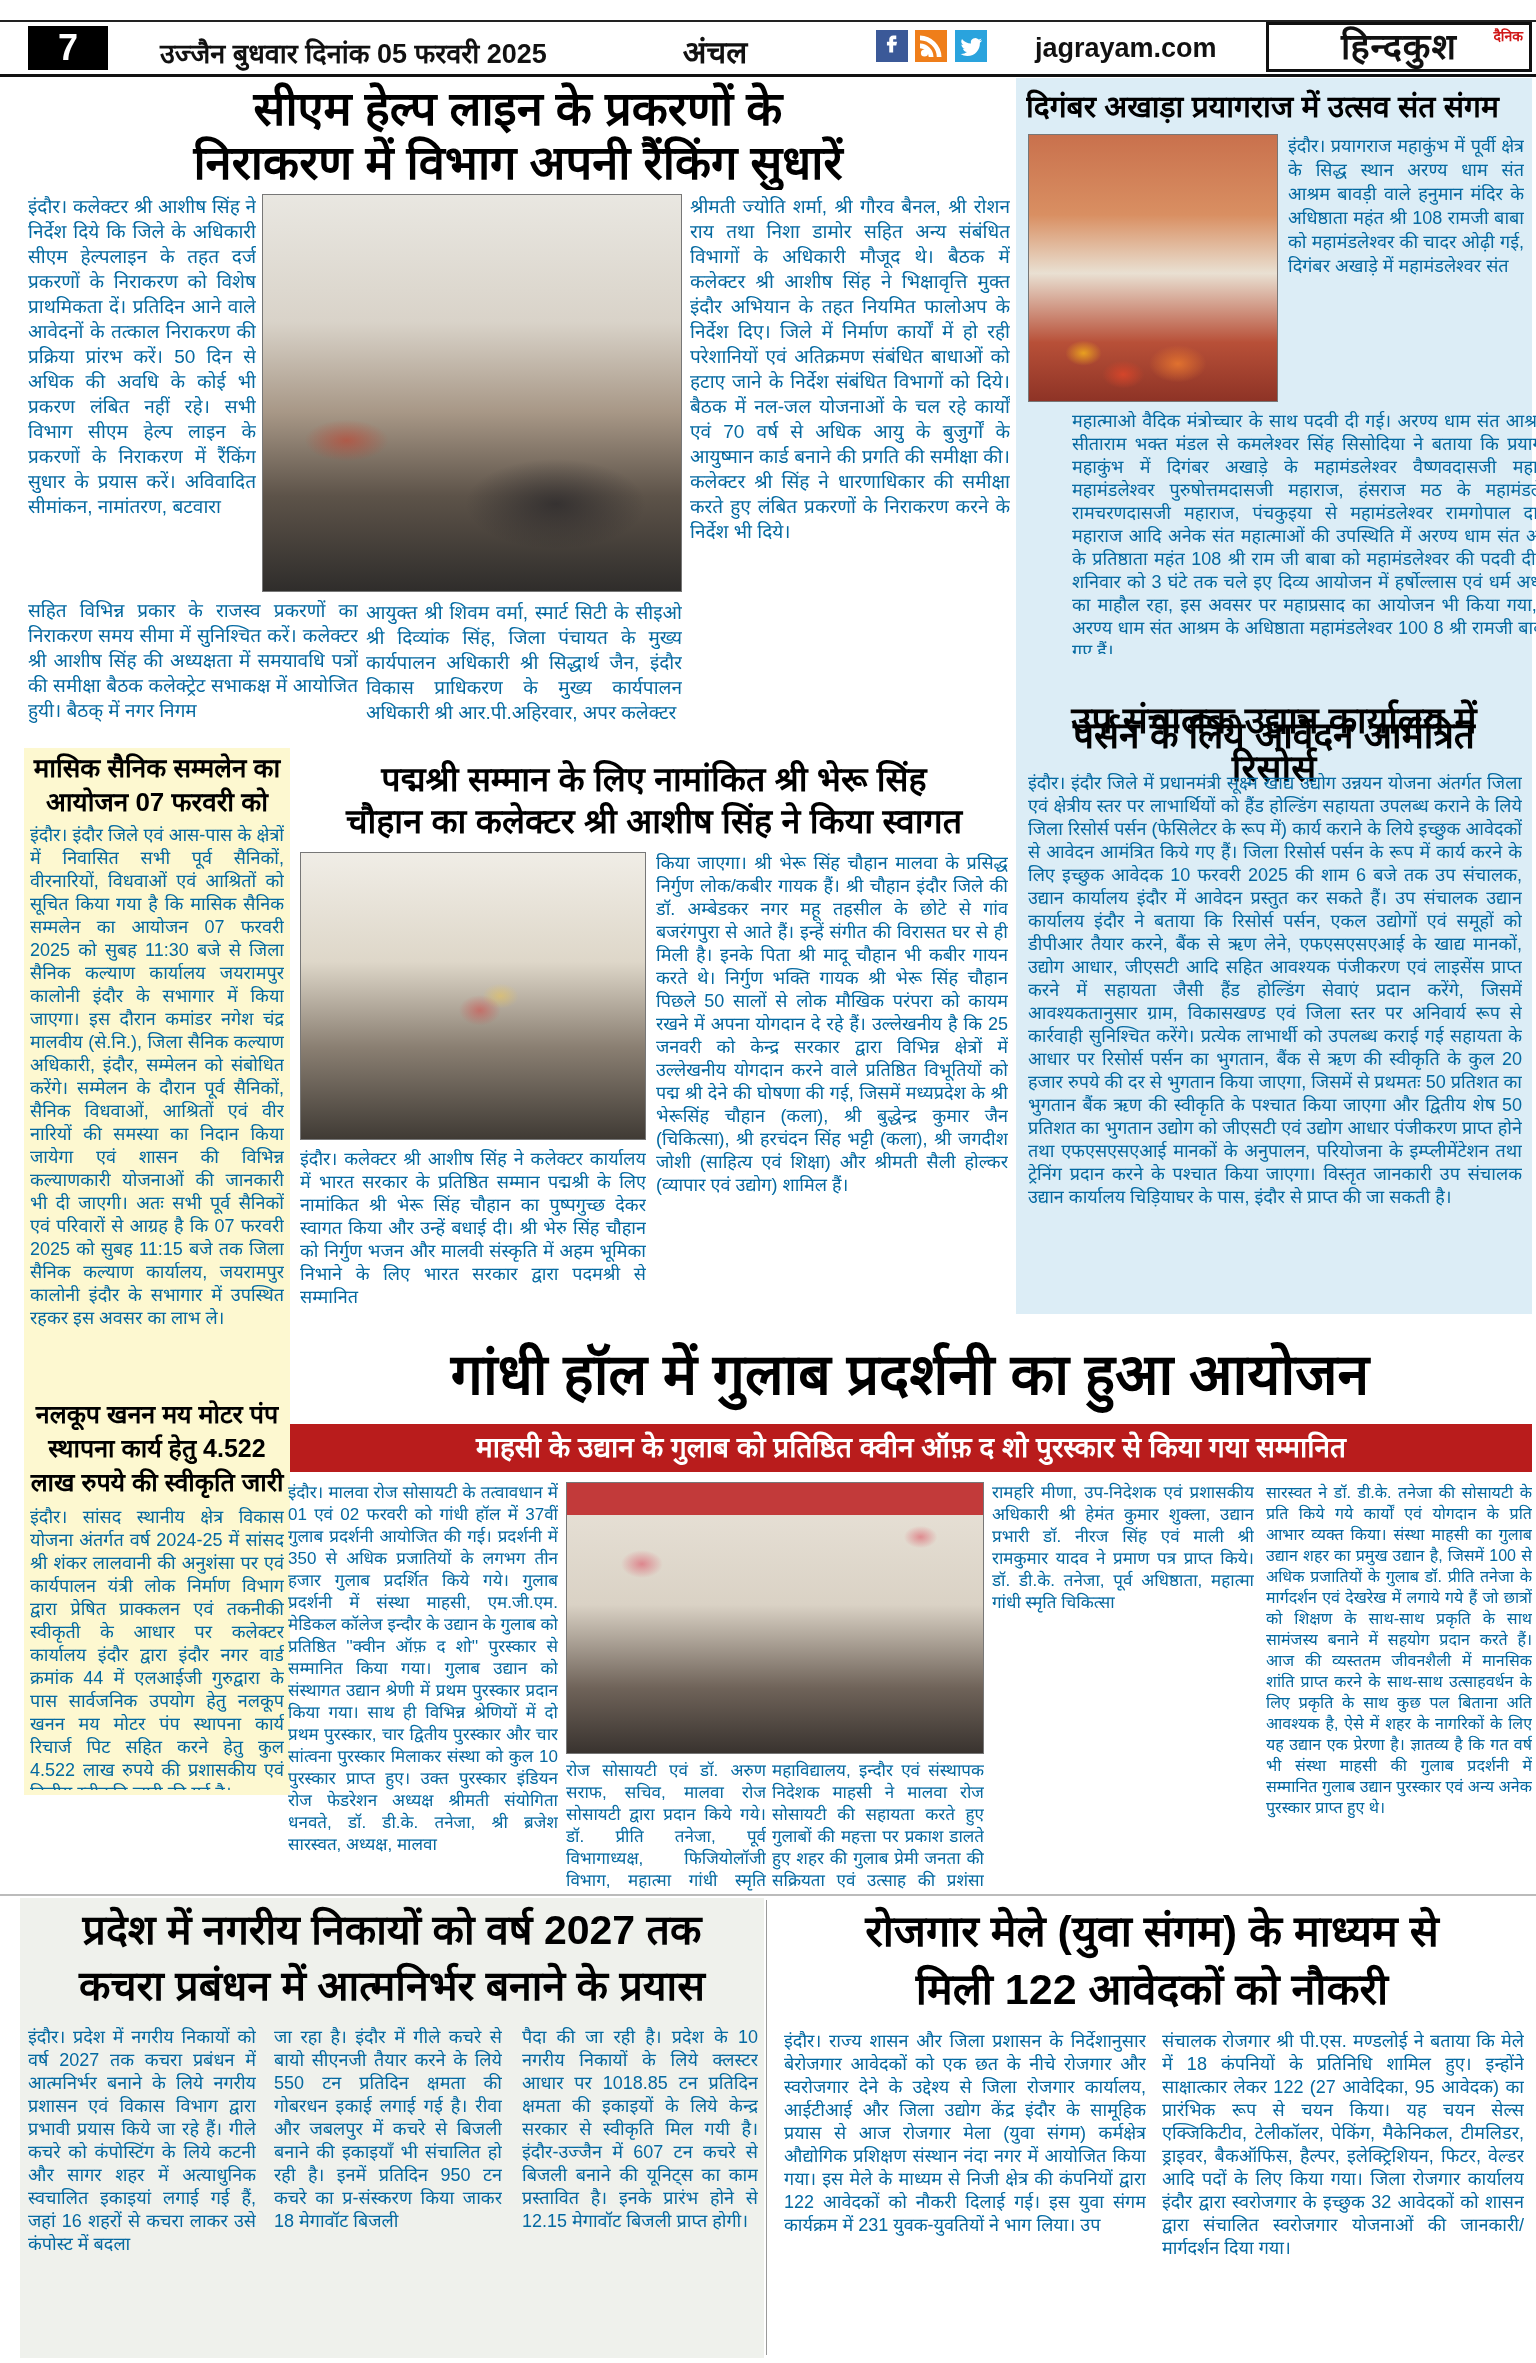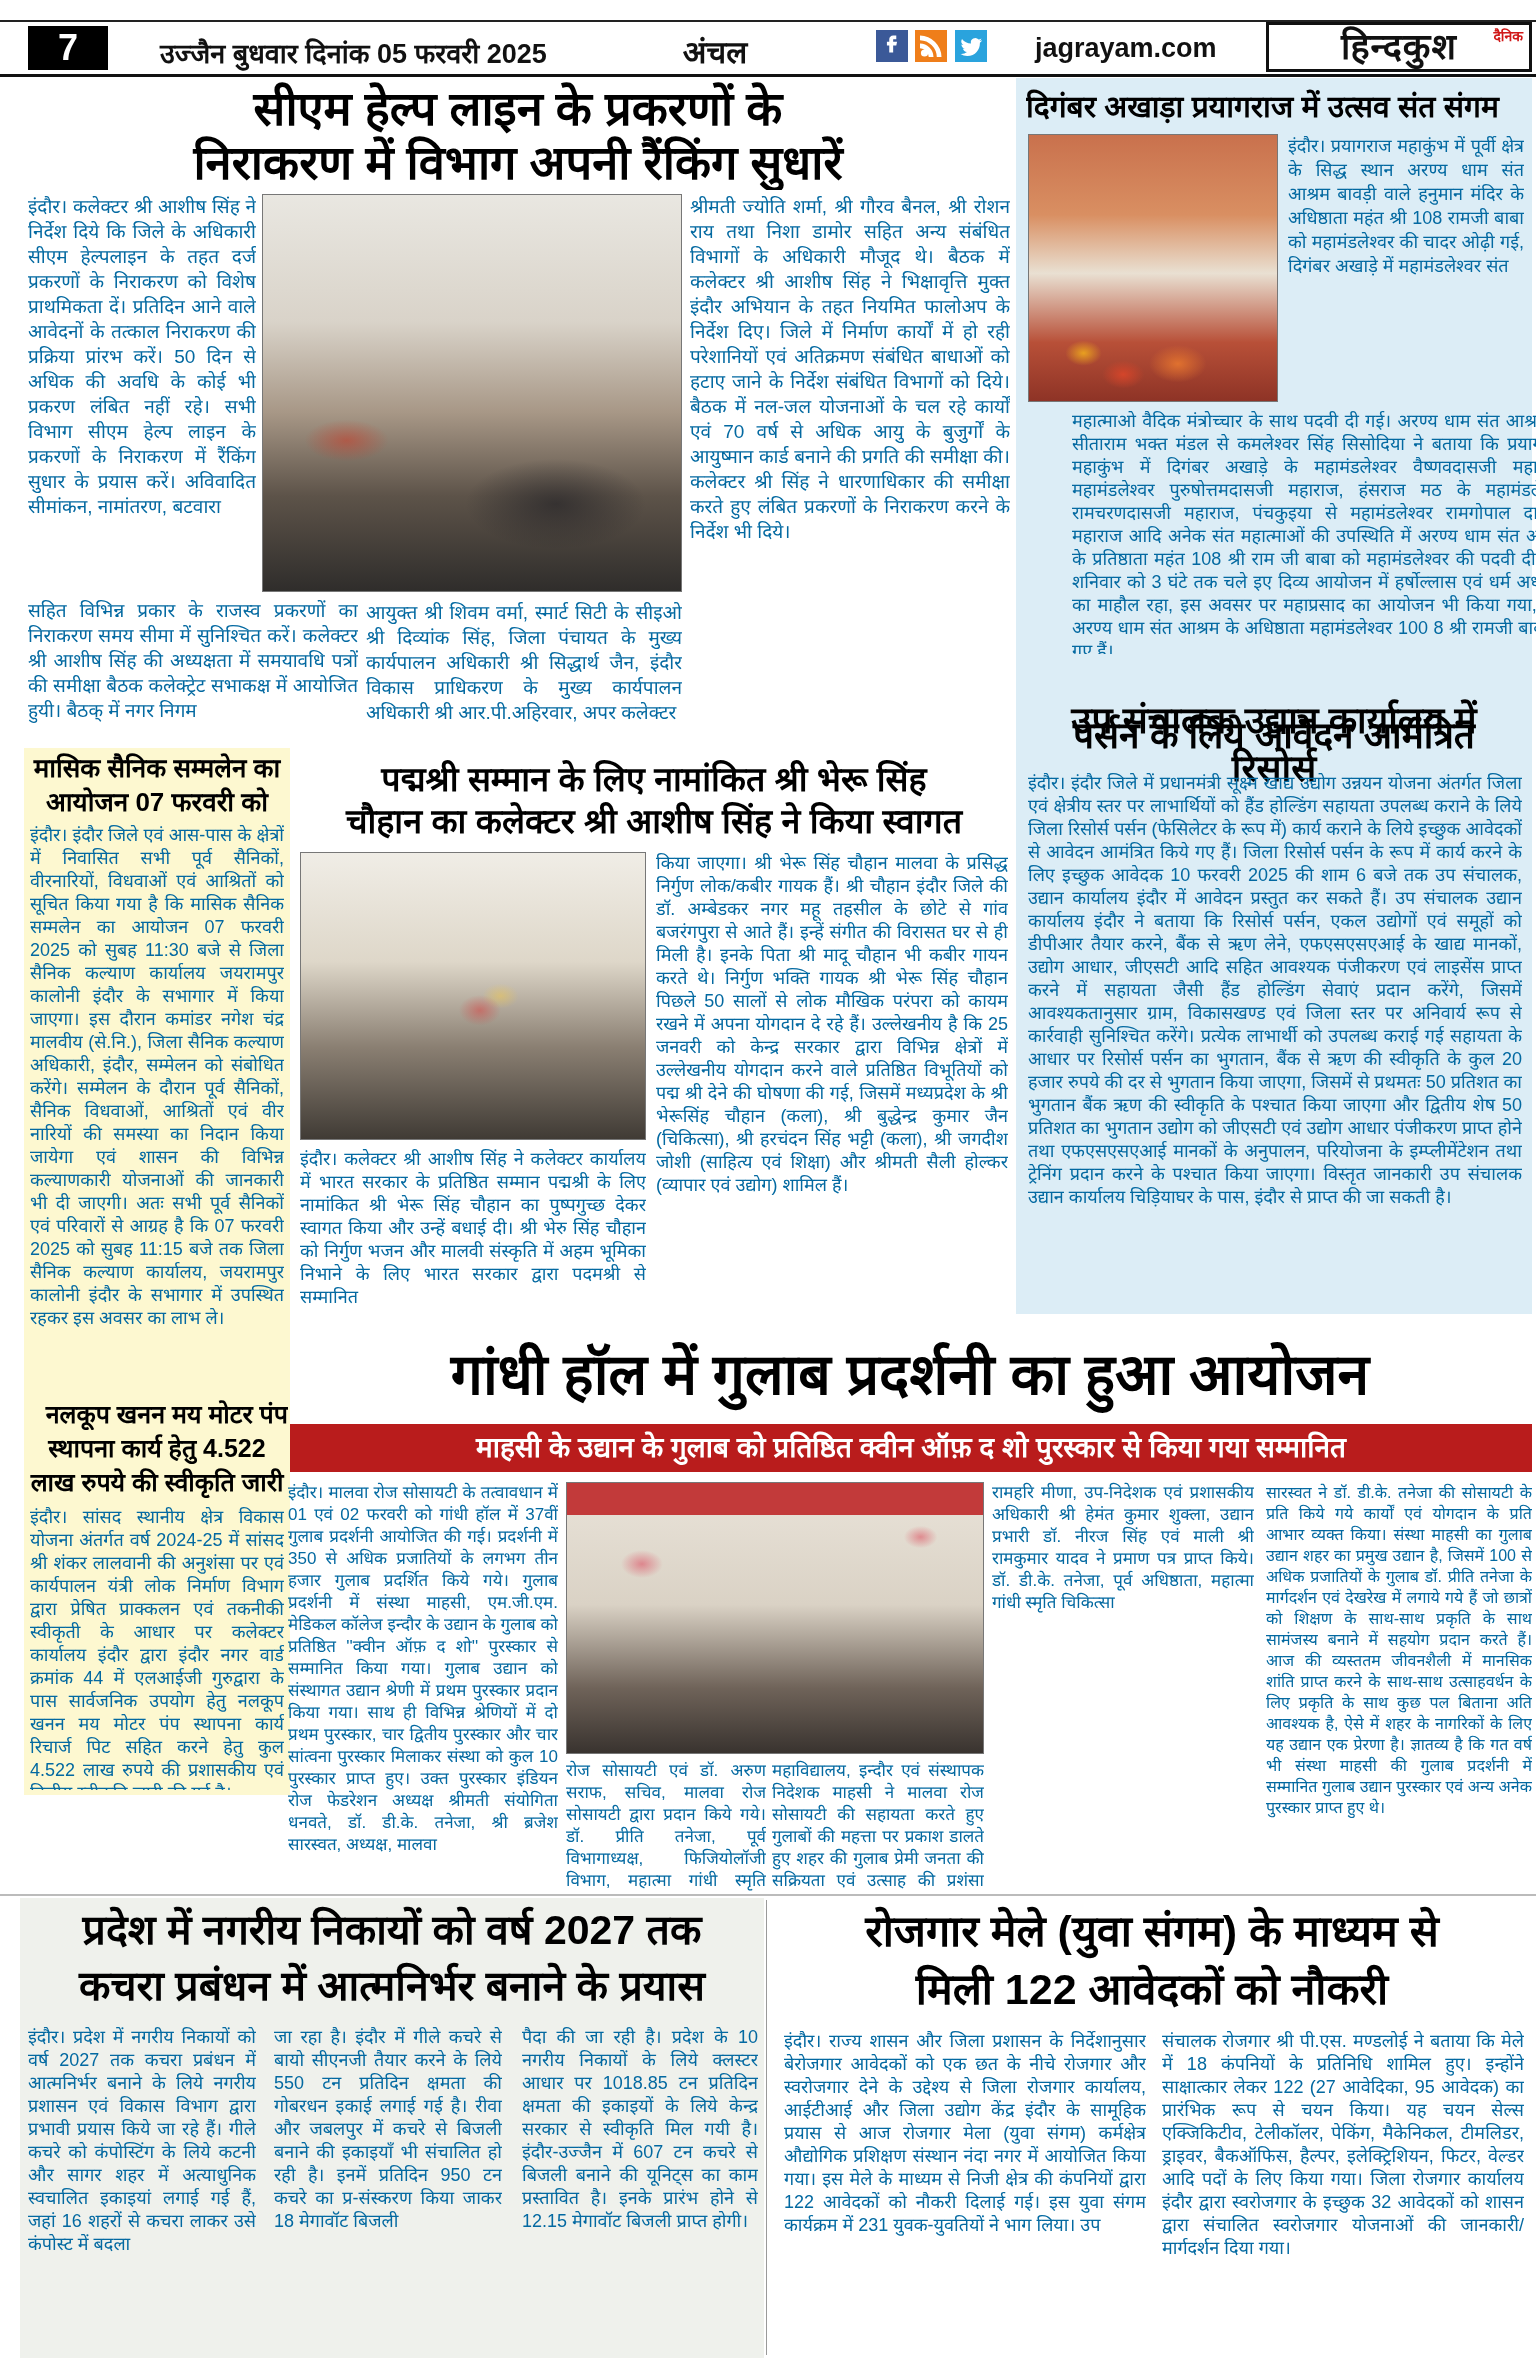--- a/index.html
+++ b/index.html
@@ -136,21 +136,21 @@
   <div class="hl" style="left:26px;top:752px;width:262px;font-size:26px;line-height:32px;">
     <span>मासिक सैनिक सम्मलेन का</span>
   </div>
   <div class="hl" style="left:26px;top:786px;width:262px;font-size:26px;line-height:32px;">
     <span>आयोजन 07 फरवरी को</span>
   </div>
   <div class="t b18" style="left:30px;top:824px;width:254px;height:560px;">
     <span>इंदौर। इंदौर जिले एवं आस-पास के क्षेत्रों में निवासित सभी पूर्व सैनिकों, वीरनारियों, विधवाओं एवं आश्रितों को सूचित किया गया है कि मासिक सैनिक सम्मलेन का आयोजन 07 फरवरी 2025 को सुबह 11:30 बजे से जिला सैनिक कल्याण कार्यालय जयरामपुर कालोनी इंदौर के सभागार में किया जाएगा। इस दौरान कमांडर नगेश चंद्र मालवीय (से.नि.), जिला सैनिक कल्याण अधिकारी, इंदौर, सम्मेलन को संबोधित करेंगे। सम्मेलन के दौरान पूर्व सैनिकों, सैनिक विधवाओं, आश्रितों एवं वीर नारियों की समस्या का निदान किया जायेगा एवं शासन की विभिन्न कल्याणकारी योजनाओं की जानकारी भी दी जाएगी। अतः सभी पूर्व सैनिकों एवं परिवारों से आग्रह है कि 07 फरवरी 2025 को सुबह 11:15 बजे तक जिला सैनिक कल्याण कार्यालय, जयरामपुर कालोनी इंदौर के सभागार में उपस्थित रहकर इस अवसर का लाभ ले।</span>
   </div>
 
-  <div class="hl" style="left:26px;top:1398px;width:262px;font-size:25px;line-height:32px;text-align:right;">
+  <div class="hl" style="left:26px;top:1398px;width:262px;font-size:25px;line-height:32px;">
     <span>नलकूप खनन मय मोटर पंप</span>
   </div>
   <div class="hl" style="left:26px;top:1432px;width:262px;font-size:25px;line-height:32px;">
     <span>स्थापना कार्य हेतु 4.522</span>
   </div>
   <div class="hl" style="left:26px;top:1466px;width:262px;font-size:25px;line-height:32px;">
     <span>लाख रुपये की स्वीकृति जारी</span>
   </div>
   <div class="t b18" style="left:30px;top:1506px;width:254px;height:284px;">
     <span>इंदौर। सांसद स्थानीय क्षेत्र विकास योजना अंतर्गत वर्ष 2024-25 में सांसद श्री शंकर लालवानी की अनुशंसा पर एवं कार्यपालन यंत्री लोक निर्माण विभाग द्वारा प्रेषित प्राक्कलन एवं तकनीकी स्वीकृती के आधार पर कलेक्टर कार्यालय इंदौर द्वारा इंदौर नगर वार्ड क्रमांक 44 में एलआईजी गुरुद्वारा के पास सार्वजनिक उपयोग हेतु नलकूप खनन मय मोटर पंप स्थापना कार्य रिचार्ज पिट सहित करने हेतु कुल 4.522 लाख रुपये की प्रशासकीय एवं वित्तीय स्वीकृति जारी की गई है।</span>

